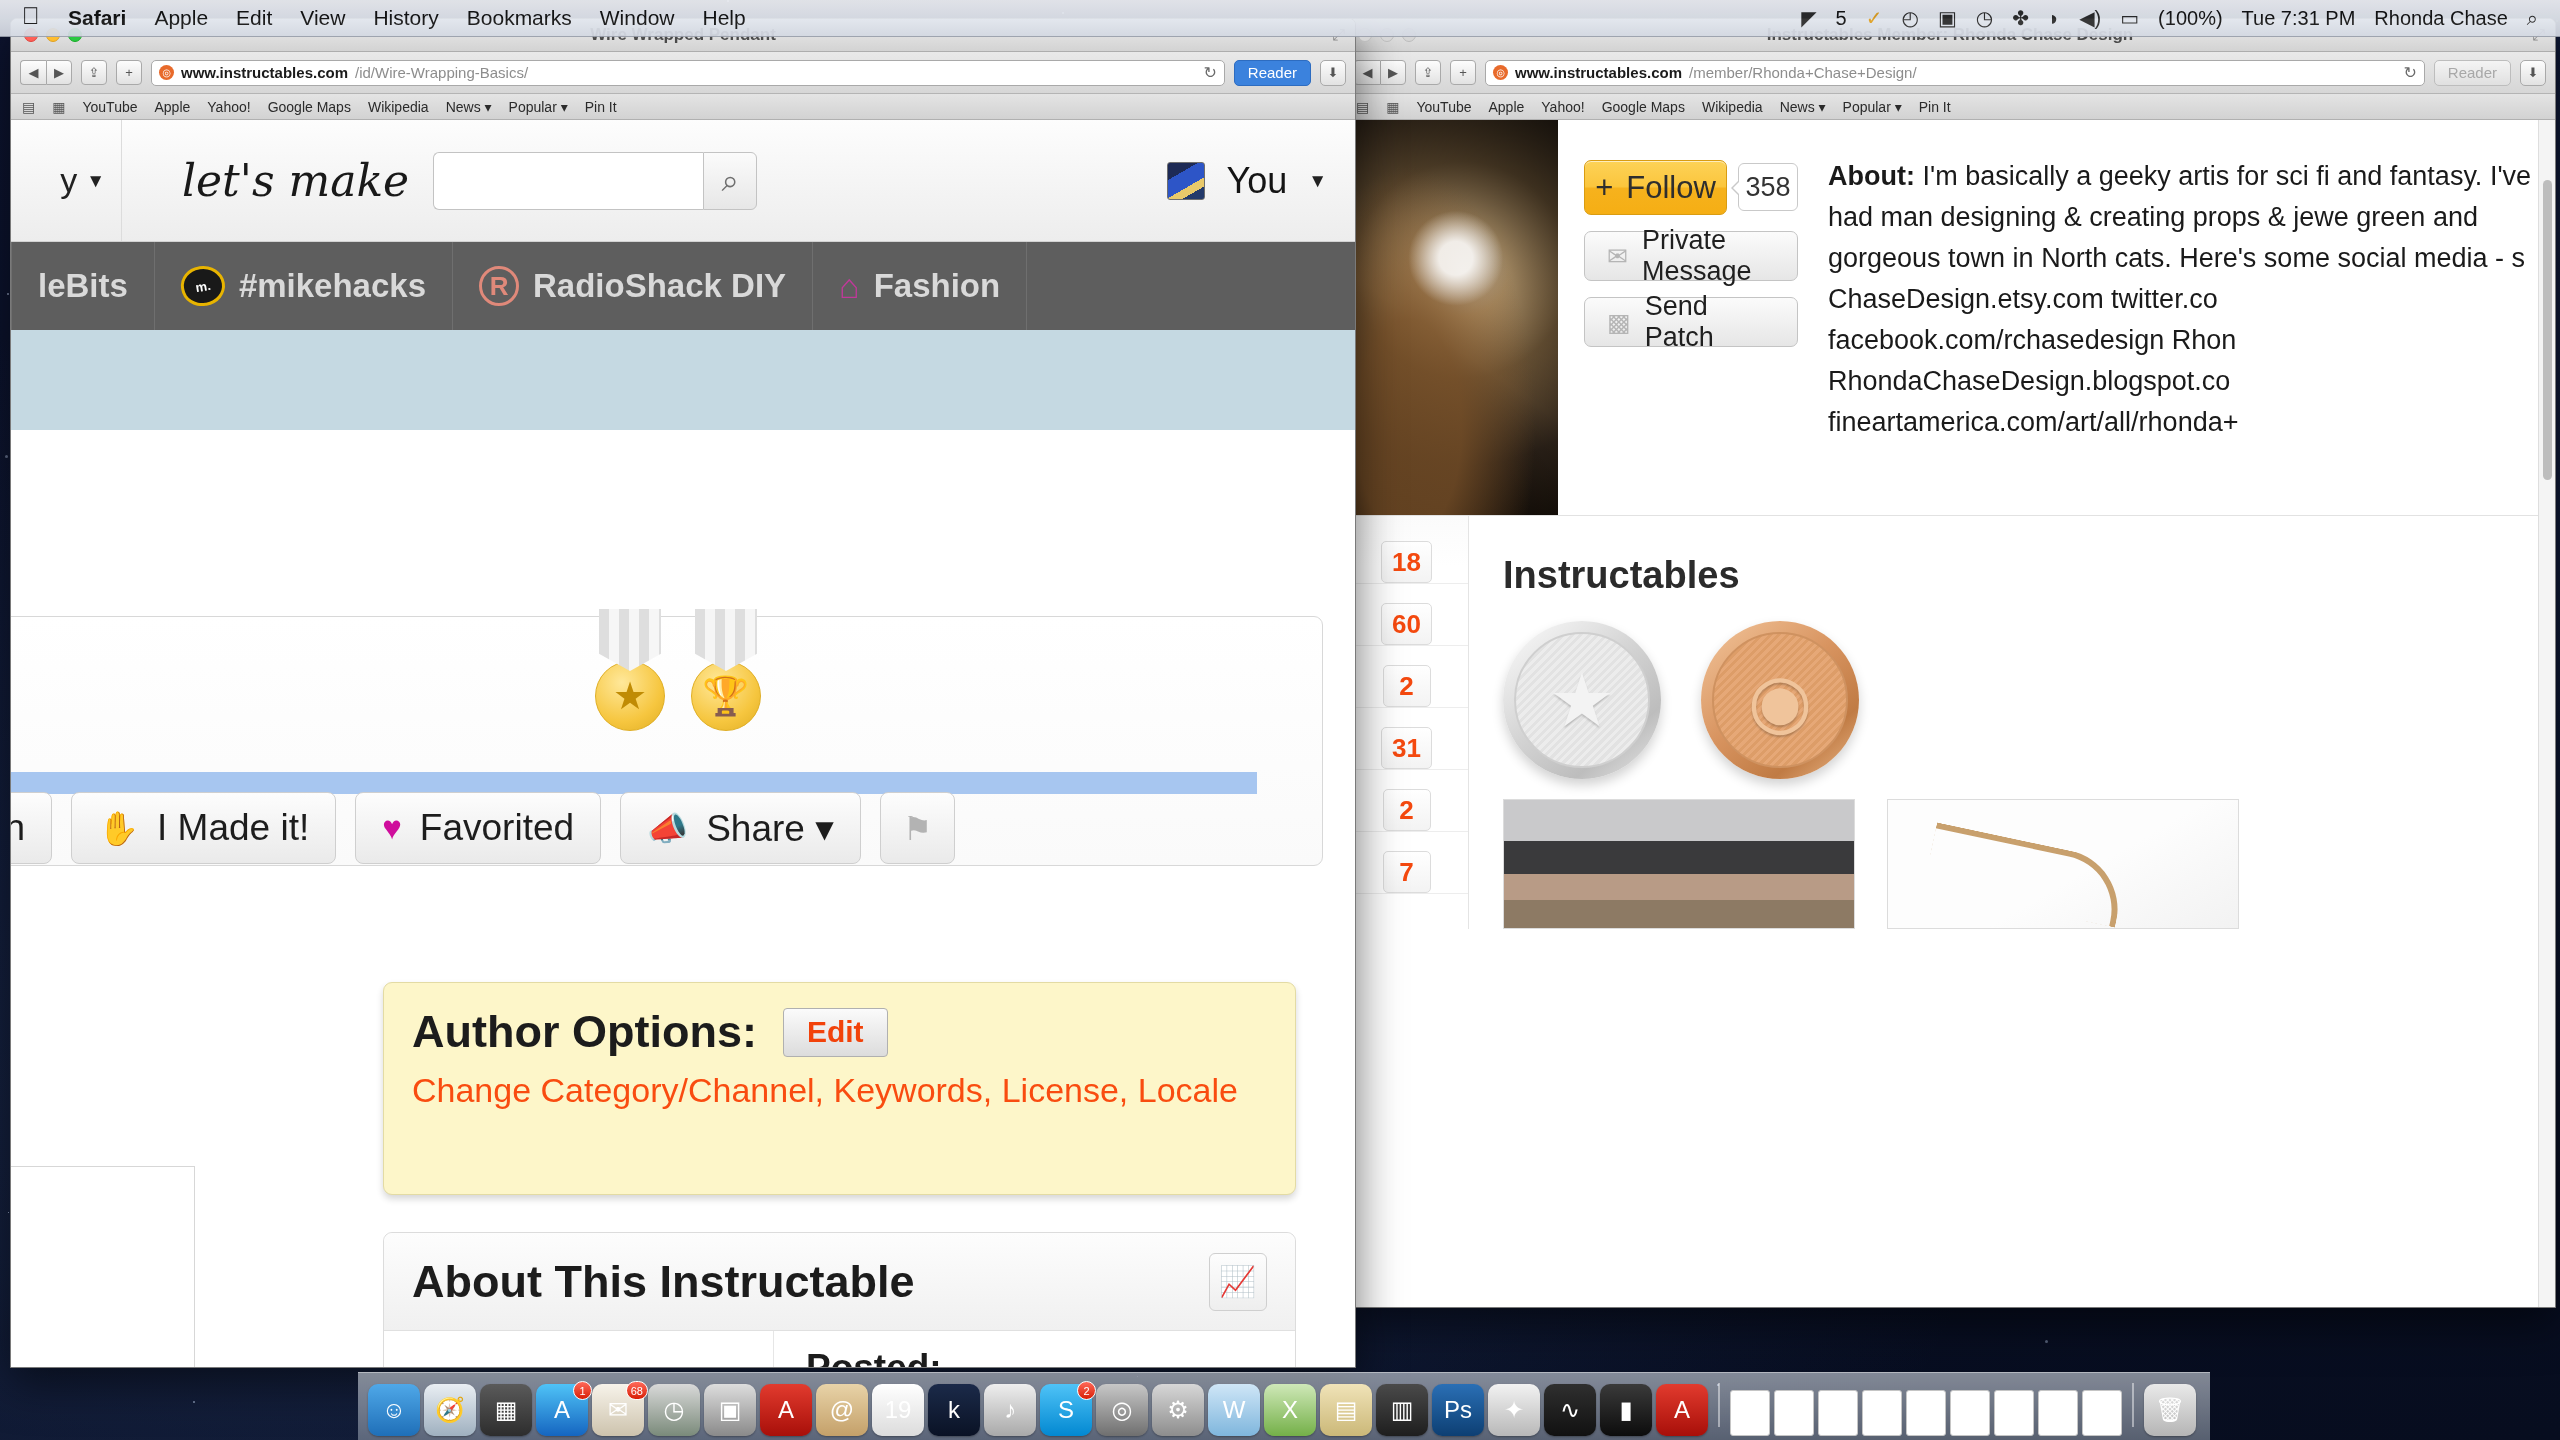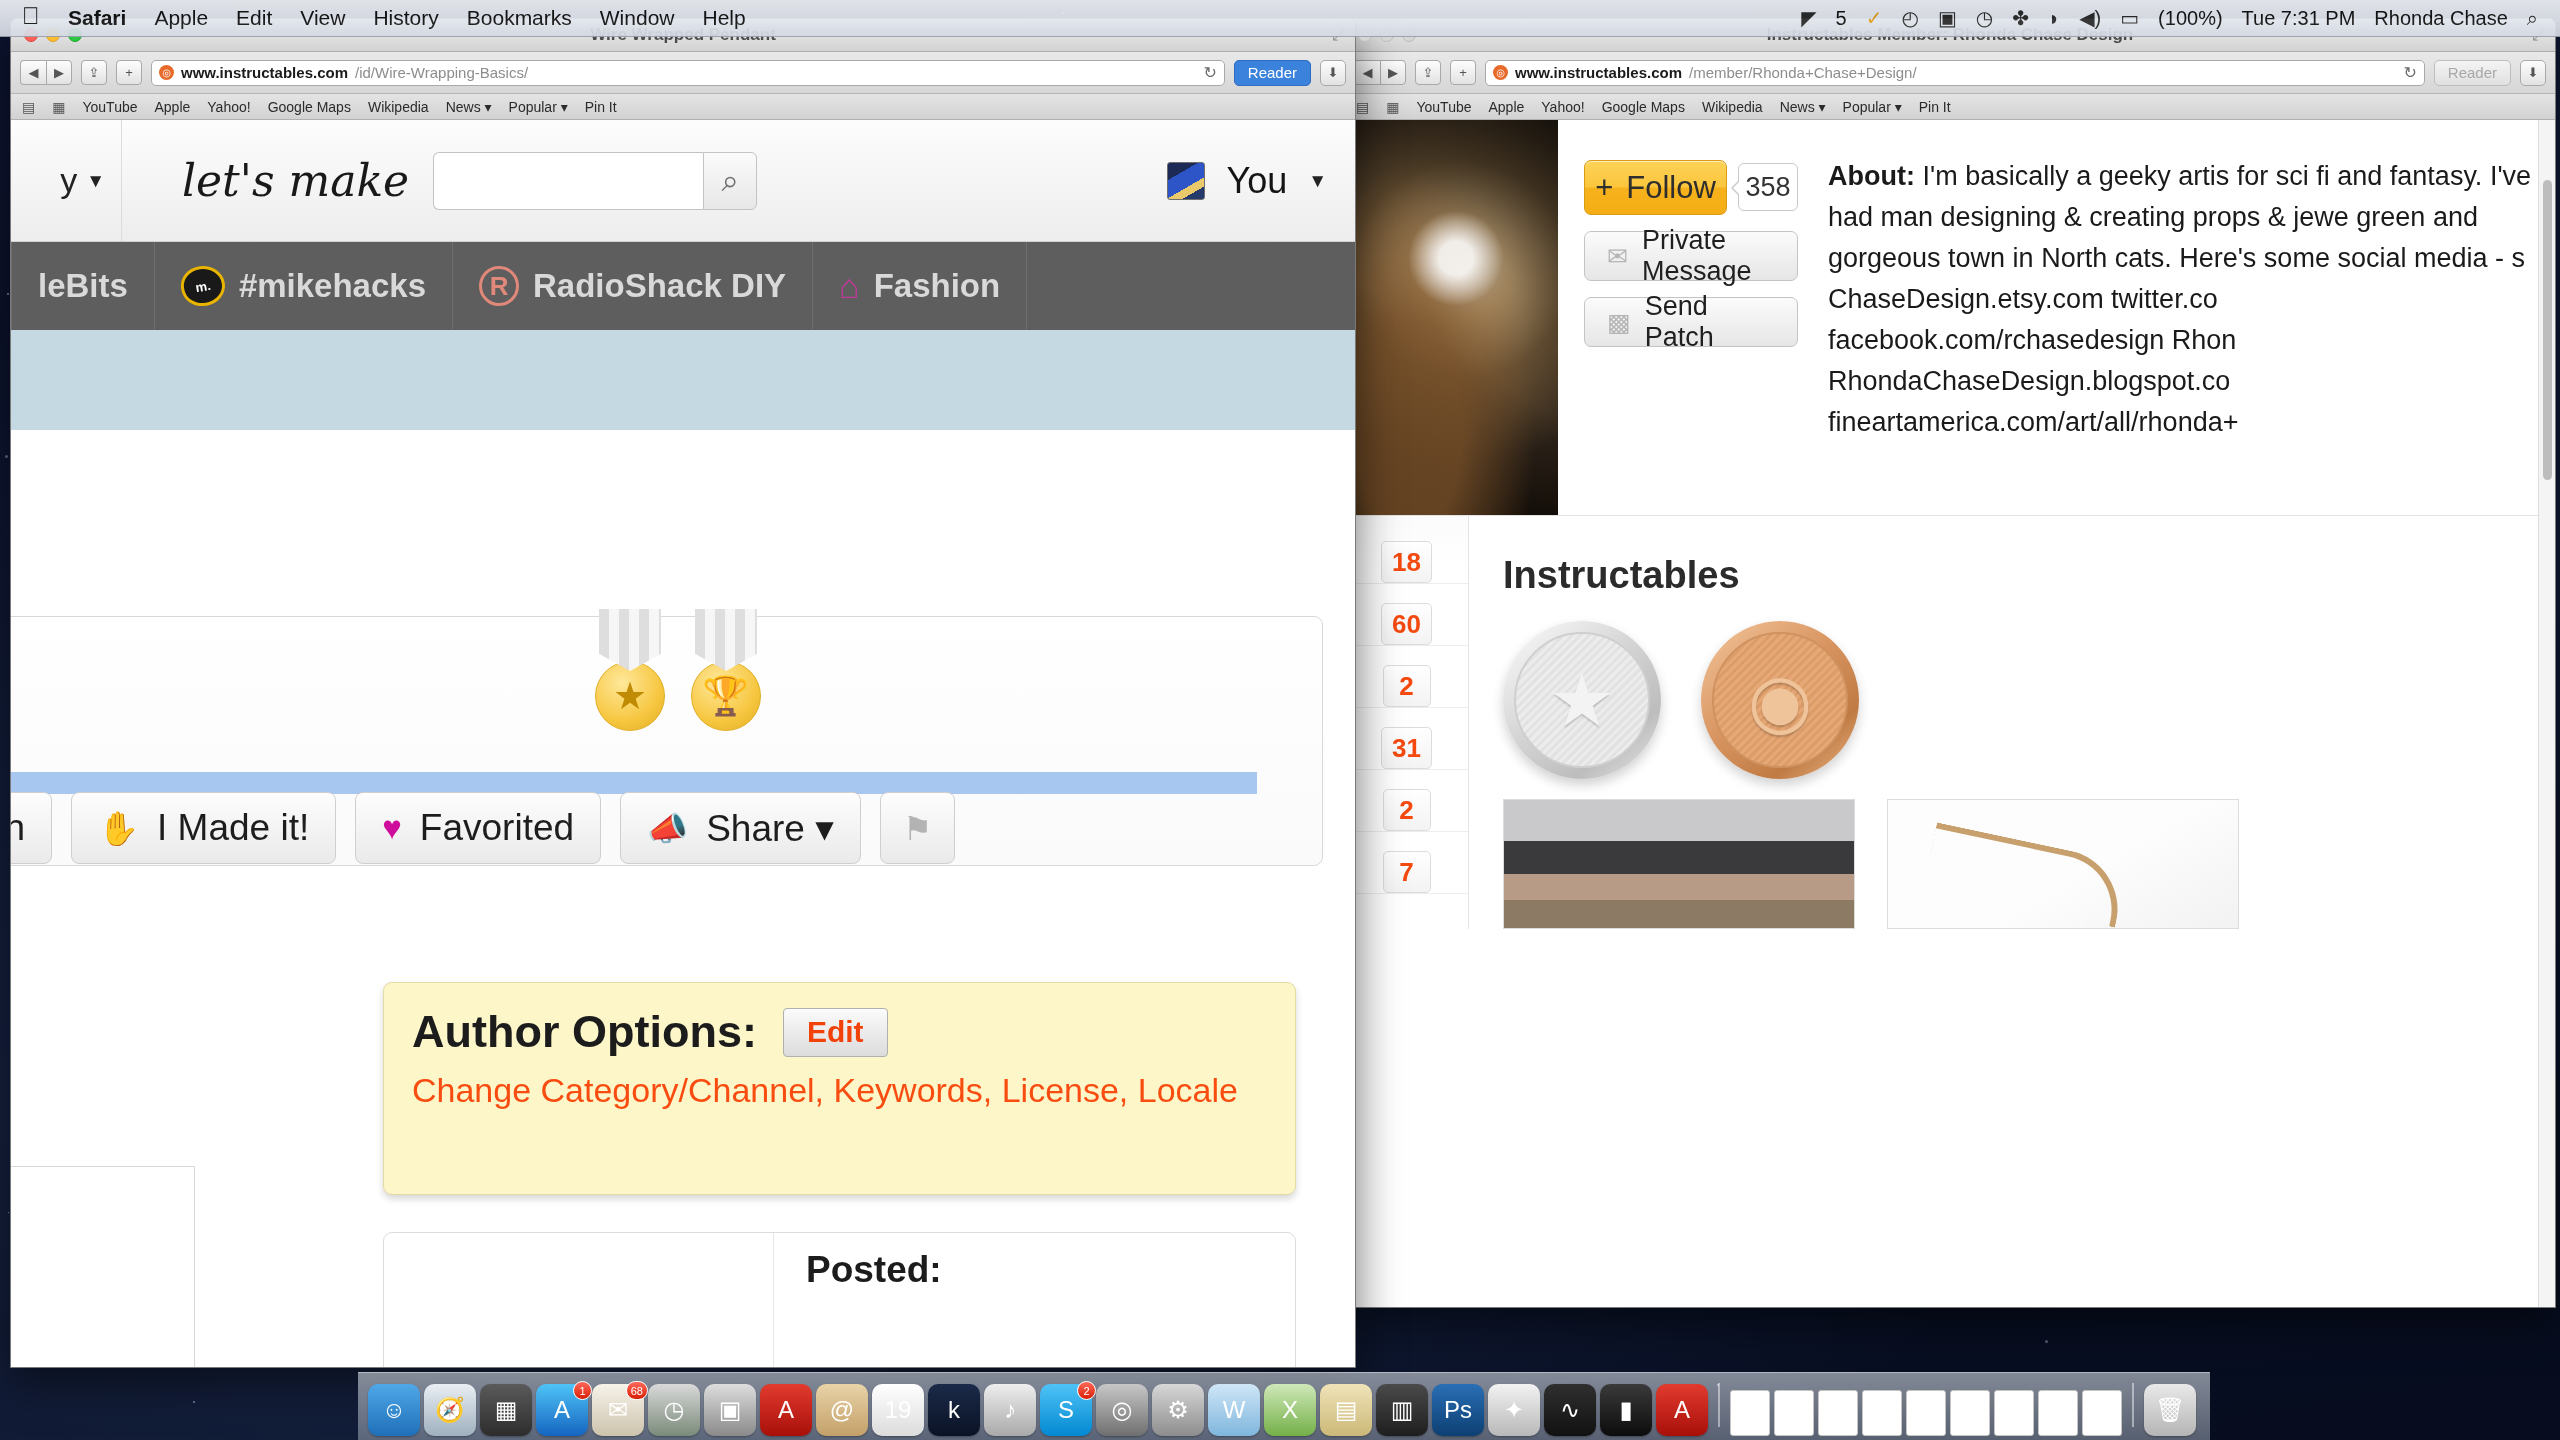--- a/index.html
+++ b/index.html
@@ -830,20 +830,24 @@
 
     <div class="author-box">
       <div class="author-hd">
         <h2>Author Options:</h2>
         <div class="edit-btn">Edit</div>
       </div>
       <div class="author-links">Change Category/Channel, Keywords, License, Locale</div>
     </div>
 
     <div class="about-box">
+      <div class="about-hd">
+        <h2>About This Instructable</h2>
+        <div class="chart-btn">📈</div>
+      </div>
       <div class="about-body">
         <div class="about-views">
           
           
           
         </div>
         <div class="about-posted">
           <div class="posted-lbl">Posted:</div>
 
         </div>

